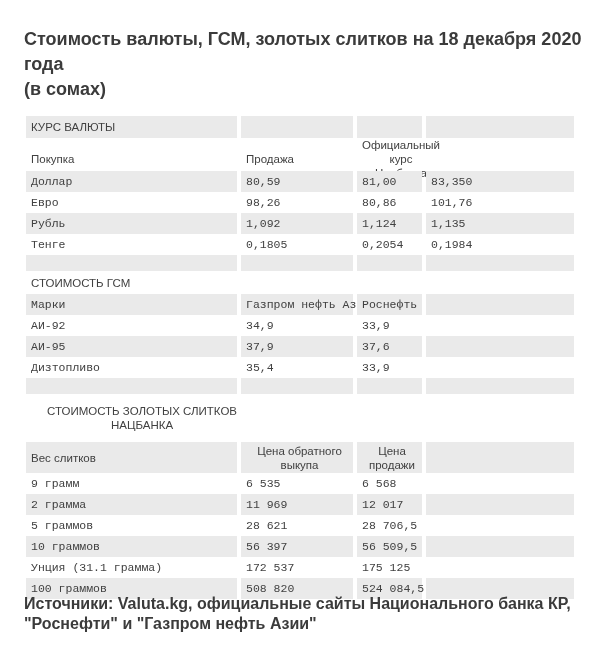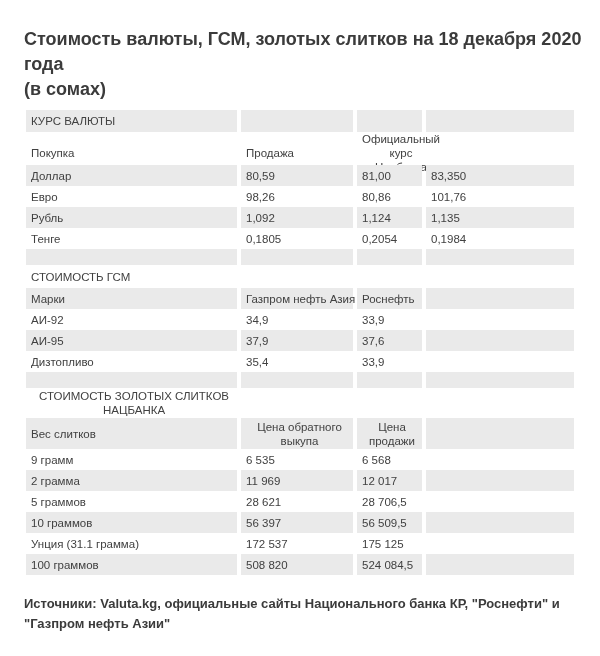--- a/index.html
+++ b/index.html
@@ -4,39 +4,39 @@
 <style>
   html,body{margin:0;padding:0;background:#ffffff;}
   .page{
     position:relative;width:600px;height:656px;background:#ffffff;
     font-family:"Liberation Sans",sans-serif;overflow:hidden;
   }
   .title{
     position:absolute;left:24px;top:27px;width:560px;
     font-size:18px;font-weight:700;color:#3b3b3b;line-height:25px;
   }
-  .rates-table{position:absolute;left:26px;top:110px;width:548px;}
+  .rates-table{position:absolute;left:26px;top:116px;width:548px;}
   .row{display:grid;grid-template-columns:211px 112px 65px auto;column-gap:4px;}
   .cell{
     display:flex;align-items:center;padding-left:5px;box-sizing:border-box;
     font-size:11.5px;color:#414141;line-height:14px;white-space:nowrap;
     background:transparent;overflow:visible;
   }
   .row.gray .cell{background:#eaeaea;}
   .cell.wrap{white-space:normal;text-align:center;}
   .h-sec{height:22px;}
   .h-sec2{height:23px;}
   .h-cols1{height:33px;}
   .h-cols3{height:31px;}
-  .h-data{height:21px;}
+  .h-data{height:21px;font-family:Liberation Mono, monospace;}
   .h-spacer{height:16px;}
-  .h-sec3{height:30px;}
+  .h-sec3{height:48px;margin-left:8px;}
   .footer{
     position:absolute;left:24px;top:594px;width:557px;
-    font-size:13px;font-weight:700;color:#3b3b3b;line-height:20px;
+    font-size:16px;font-weight:700;color:#3b3b3b;line-height:20px;
   }
 </style>
 </head>
 <body>
 
 <div class="page">
   <div class="title">
     <div>Стоимость валюты, ГСМ, золотых слитков на 18 декабря 2020 года</div>
     <div>(в сомах)</div>
   </div>

